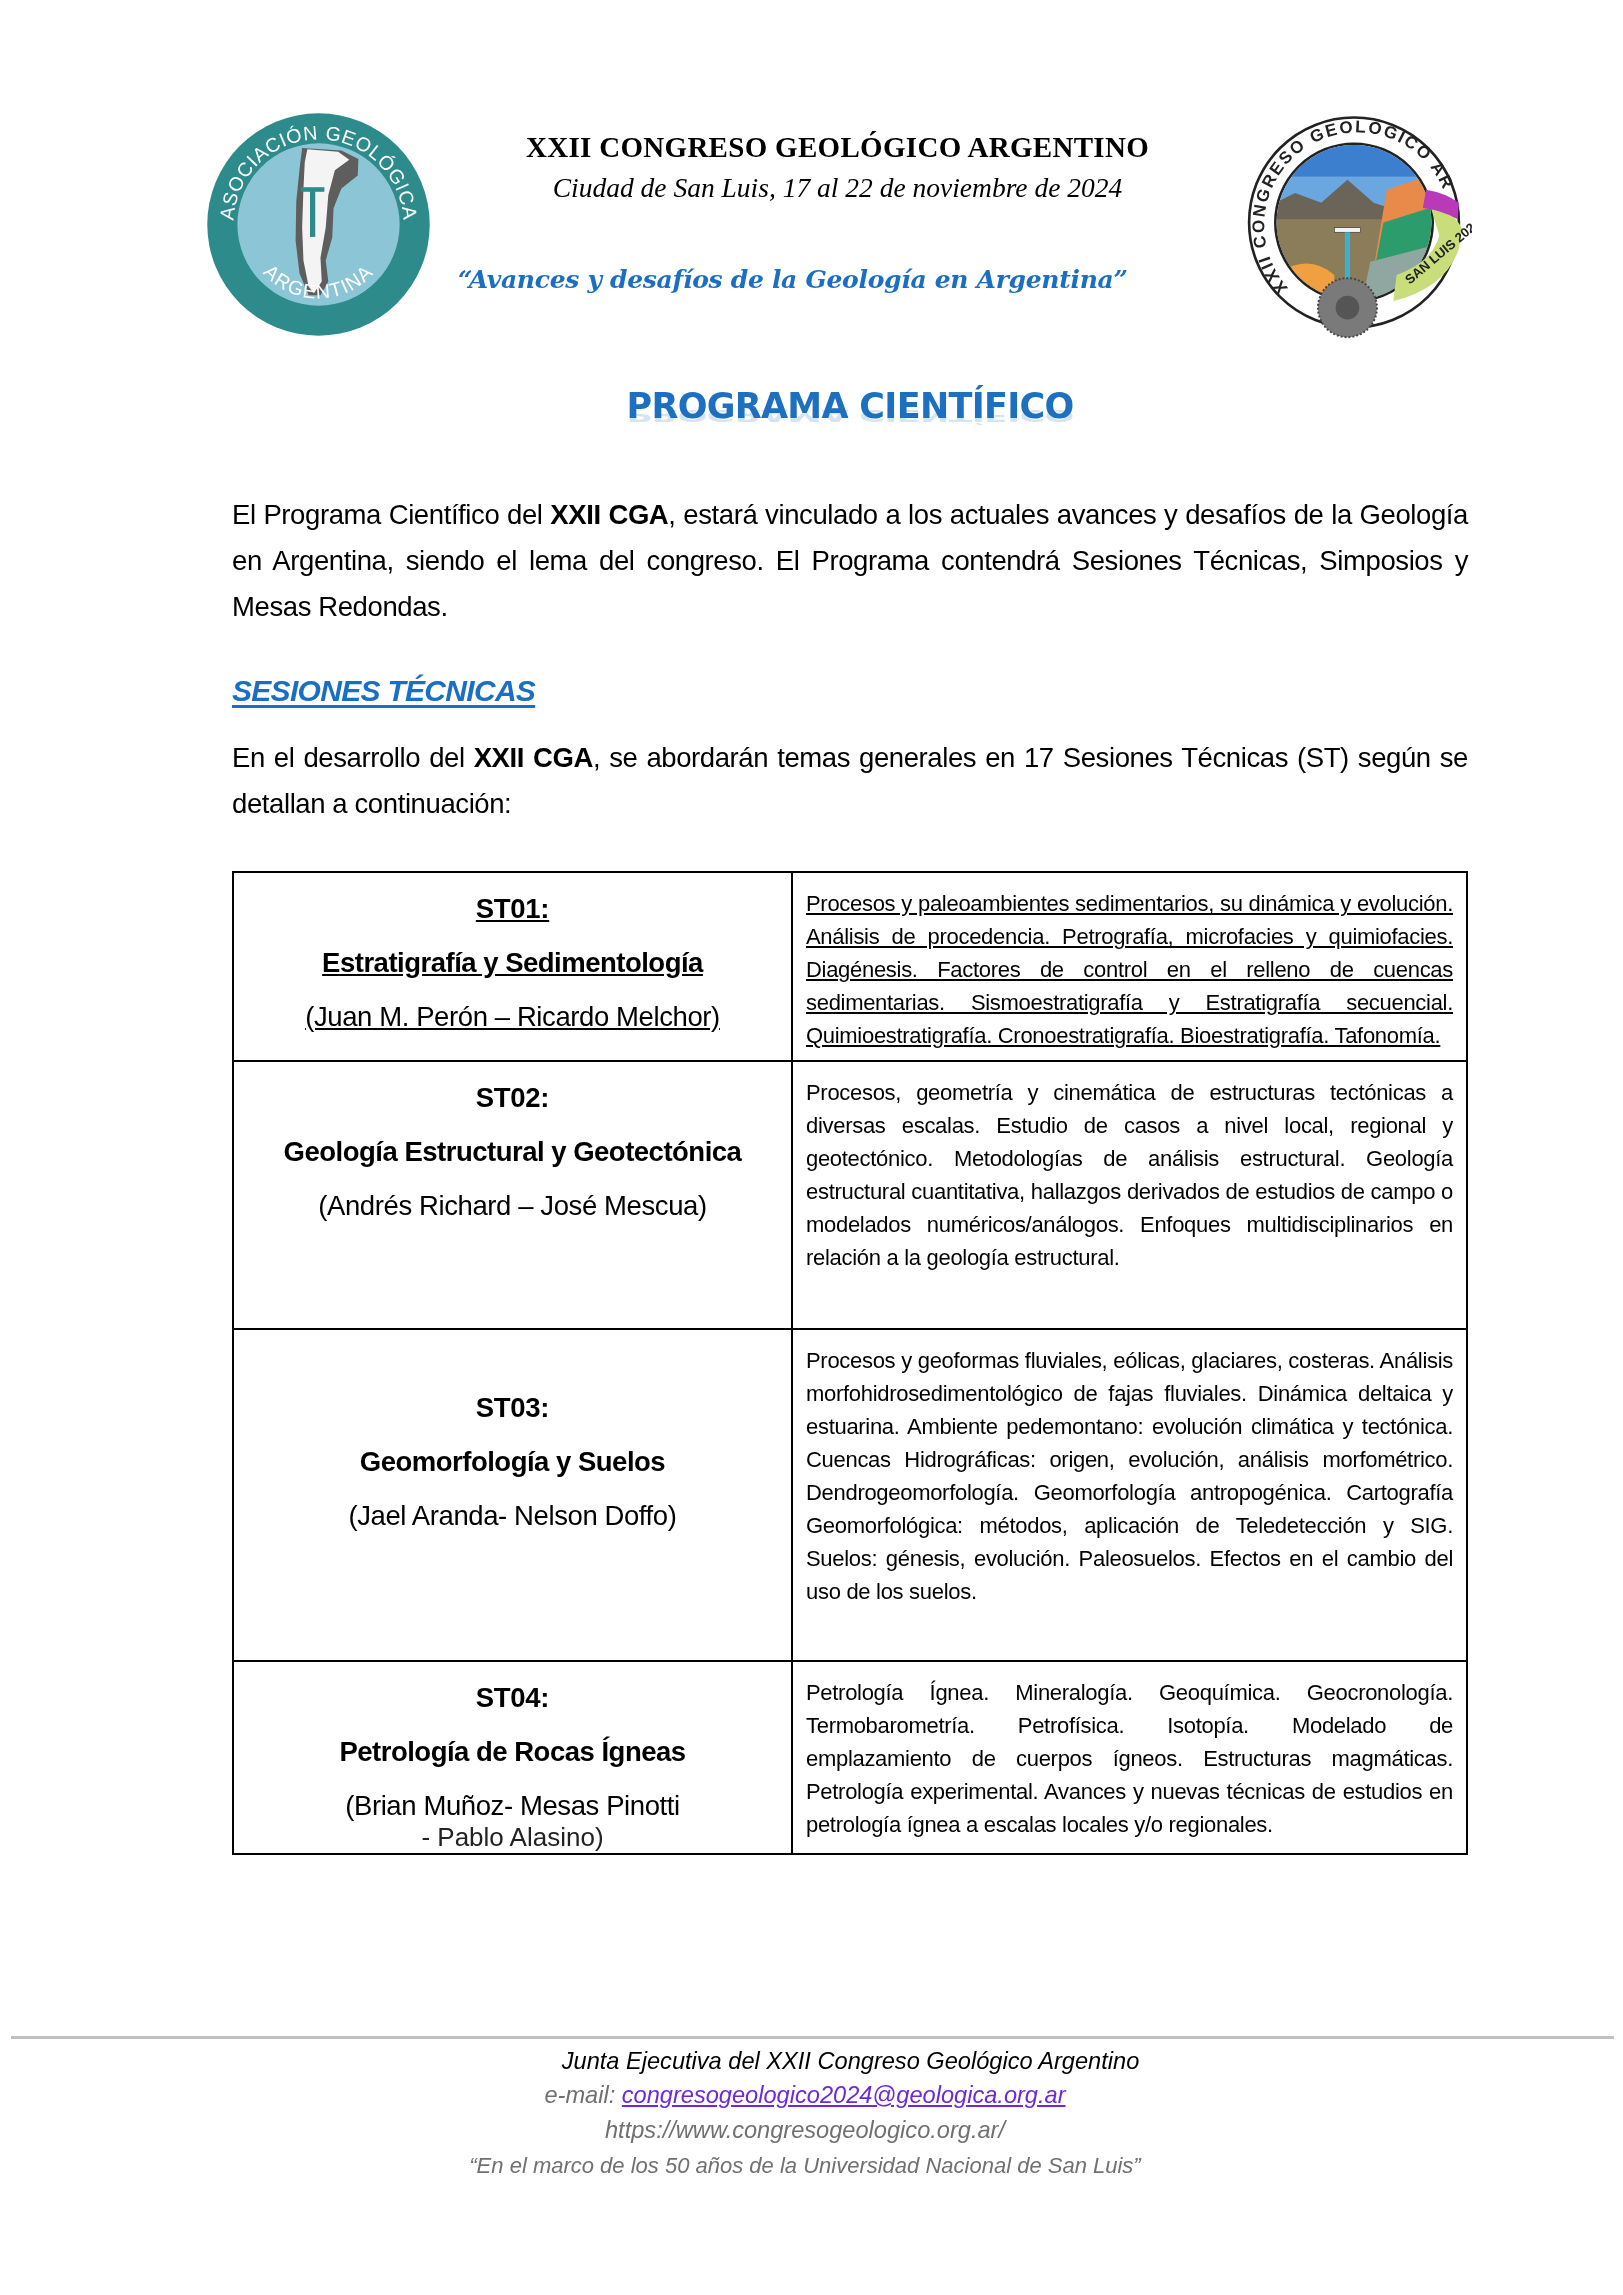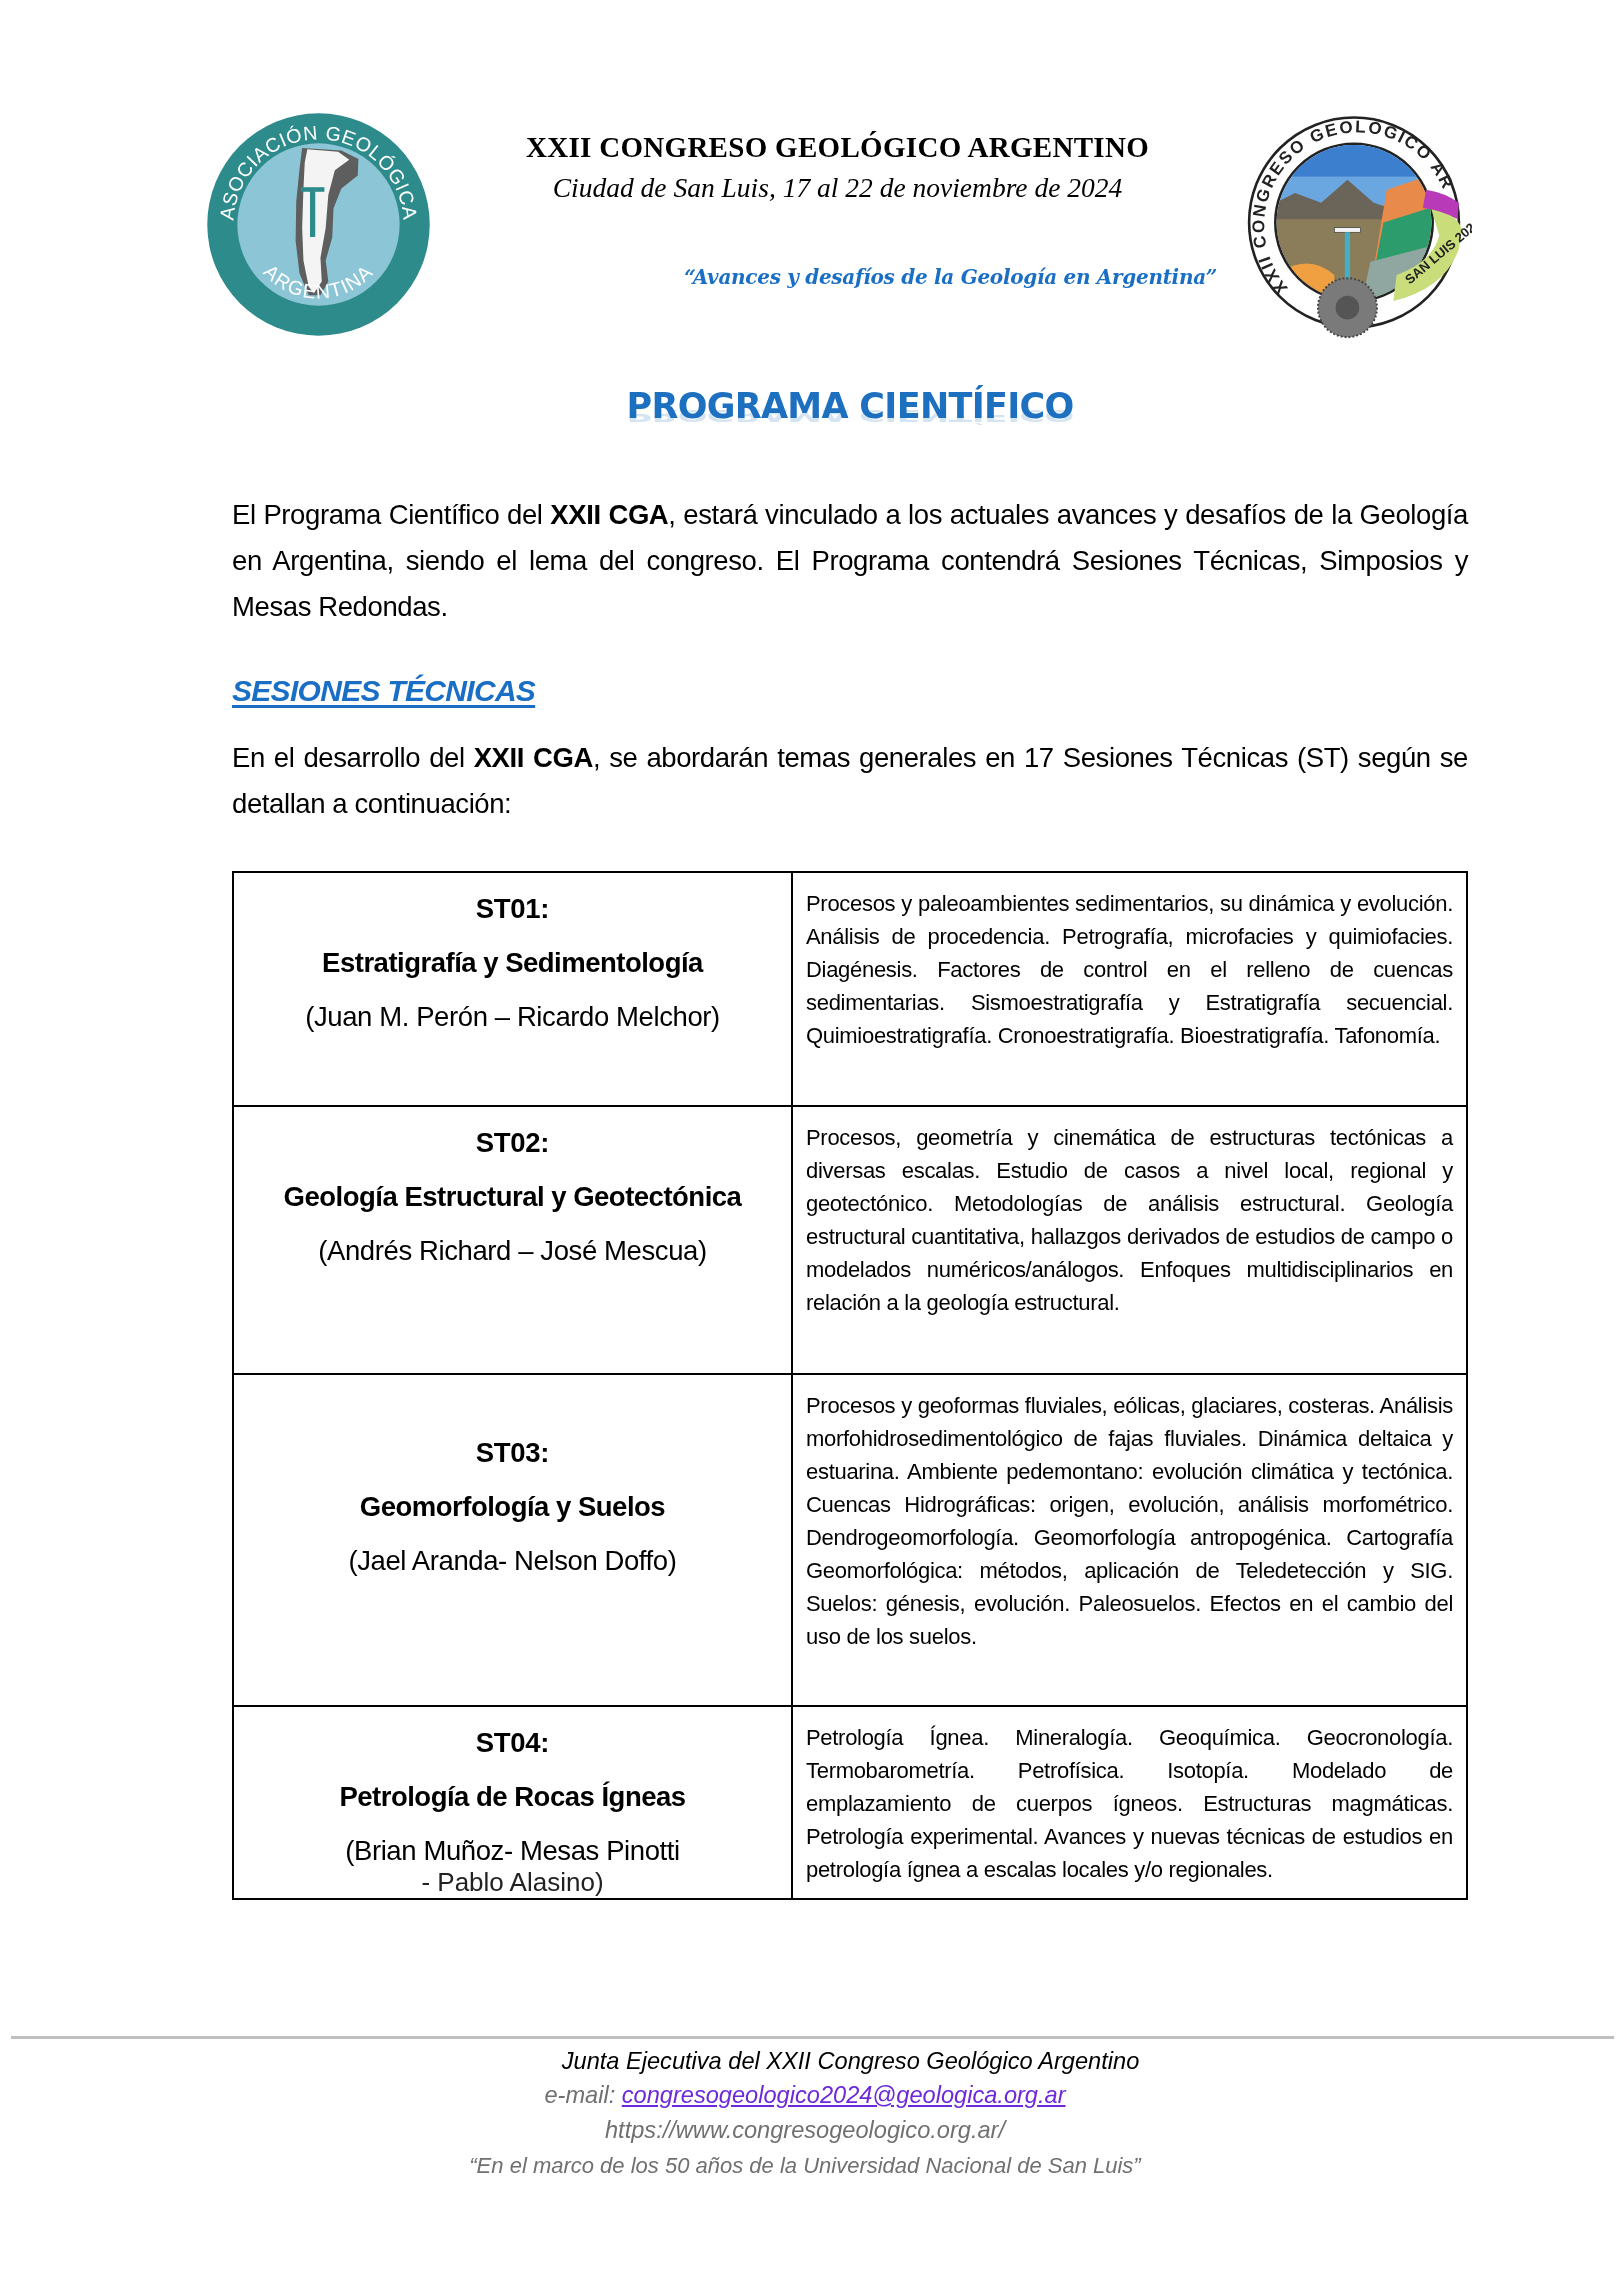--- a/index.html
+++ b/index.html
@@ -4,21 +4,21 @@
 <style>
   html, body { margin:0; padding:0; background:#ffffff; }
   body { width:1623px; height:2295px; position:relative; overflow:hidden; font-family:"Liberation Sans", sans-serif; color:#000; }
   .abs { position:absolute; }
 
   
   .logo-left { left:204px; top:110px; width:229px; height:229px; }
   .logo-right { left:1236px; top:111px; width:236px; height:236px; }
   .hdr-title { left:458px; top:131px; width:759px; text-align:center; font-family:"Liberation Serif", serif; font-weight:bold; font-size:29px; letter-spacing:0.3px; }
   .hdr-sub { left:458px; top:172px; width:759px; text-align:center; font-family:"Liberation Serif", serif; font-style:italic; font-size:27.5px; }
-  .hdr-motto { left:458px; top:265px; width:759px; text-align:right; font-family:"DejaVu Serif", serif; font-style:italic; font-weight:bold; font-size:20px; color:#1a6fc4; letter-spacing:-0.3px; }
+  .hdr-motto { left:458px; top:265px; width:759px; text-align:left; font-family:"DejaVu Serif", serif; font-style:italic; font-weight:bold; font-size:25px; color:#1a6fc4; letter-spacing:-0.3px; }
 
   .prog-title { left:222px; top:386px; width:1256px; text-align:center; font-family:"DejaVu Sans", sans-serif; font-weight:bold; font-size:35px; color:#1d6fbf; letter-spacing:-0.7px; }
   .prog-reflect { left:222px; top:424px; width:1256px; text-align:center; font-family:"DejaVu Sans", sans-serif; font-weight:bold; font-size:35px; color:#1d6fbf; letter-spacing:-0.7px; transform:scaleY(-0.45); transform-origin:top; opacity:0.18; }
 
   .para { left:232px; width:1236px; font-size:27.5px; line-height:46px; text-align:justify; font-family:"Liberation Sans", sans-serif; letter-spacing:-0.4px; }
   .para b { font-weight:bold; }
   .intro { top:492px; }
   .sec-head { left:232px; top:674px; font-size:30px; font-weight:bold; font-style:italic; color:#1a6fc4; text-decoration:underline; text-decoration-thickness:2.6px; text-underline-offset:3.9px; letter-spacing:-0.7px; }
   .sec-para { top:735px; }
 
@@ -107,21 +107,21 @@
 <div class="abs prog-reflect" aria-hidden="true">PROGRAMA CIENTÍFICO</div>
 
 <div class="abs para intro"><span>El Programa Científico del </span><b>XXII CGA</b><span>, estará vinculado a los actuales avances y desafíos de la Geología en Argentina, siendo el lema del congreso. El Programa contendrá Sesiones Técnicas, Simposios y Mesas Redondas.</span></div>
 
 <div class="abs sec-head">SESIONES TÉCNICAS</div>
 
 <div class="abs para sec-para"><span>En el desarrollo del </span><b>XXII CGA</b><span>, se abordarán temas generales en 17 Sesiones Técnicas (ST) según se detallan a continuación:</span></div>
 
 <table class="abs tbl">
   <tbody>
-      <tr style="height:234px;">
+      <tr style="height:189px;text-decoration:underline;">
     <td class="left">
       <div class="st-code">ST01:</div>
       <div class="st-name">Estratigrafía y Sedimentología</div>
       <div class="st-coord">(Juan M. Perón – Ricardo Melchor)</div>
     </td>
     <td class="right">
       <div class="st-desc">Procesos y paleoambientes sedimentarios, su dinámica y evolución. Análisis de procedencia. Petrografía, microfacies y quimiofacies. Diagénesis. Factores de control en el relleno de cuencas sedimentarias. Sismoestratigrafía y Estratigrafía secuencial. Quimioestratigrafía. Cronoestratigrafía. Bioestratigrafía. Tafonomía.</div>
     </td>
   </tr>
   <tr style="height:268px;">

